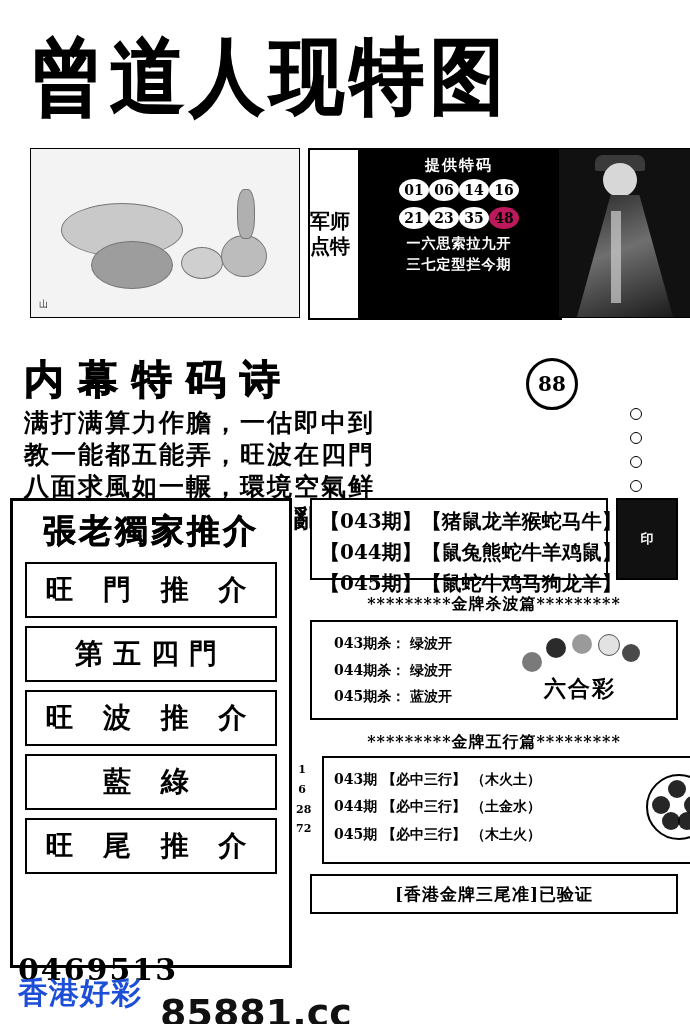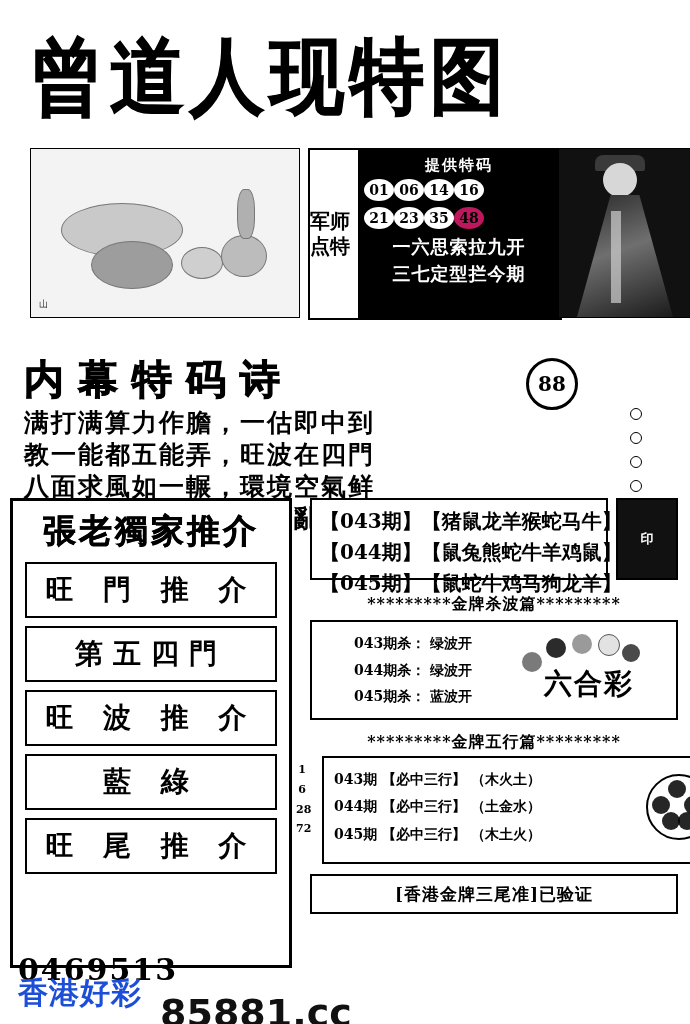--- a/index.html
+++ b/index.html
@@ -49,29 +49,29 @@
     font-family:"DejaVu Serif","Liberation Serif",serif;
     font-weight:bold;font-size:20px;line-height:1.25;
   }
   .code-panel .body{
     position:absolute;left:48px;top:0;right:0;bottom:0;padding:4px 6px;box-sizing:border-box;
   }
   .code-panel .hdr{
     text-align:center;font-size:15px;font-weight:bold;letter-spacing:2px;
     font-family:"DejaVu Serif","Liberation Serif",serif;margin:2px 0 4px;
   }
-  .balls{display:flex;justify-content:flex-start;margin-bottom:6px;}
+  .balls{display:flex;justify-content:center;margin-bottom:6px;}
   .ball{
     width:30px;height:22px;border-radius:50%;background:#fff;color:#000;
     display:flex;align-items:center;justify-content:center;
     font-size:14px;font-weight:bold;font-family:"DejaVu Serif","Liberation Serif",serif;
   }
   .ball.dim{background:#be185d;}
   .code-panel .line{
-    text-align:center;font-size:18px;font-weight:bold;letter-spacing:1px;
+    text-align:center;font-size:14px;font-weight:bold;letter-spacing:1px;
     font-family:"DejaVu Serif","Liberation Serif",serif;margin-top:3px;
   }
 
   .figure{
     position:absolute;left:528px;top:0;width:132px;height:168px;
     background:#111;overflow:hidden;border:1px solid #000;
   }
   .figure .head{
     position:absolute;left:44px;top:14px;width:34px;height:34px;border-radius:50%;
     background:#d7d7d7;
@@ -156,36 +156,36 @@
     display:flex;align-items:center;justify-content:center;
     font-family:"DejaVu Serif","Liberation Serif",serif;font-size:13px;font-weight:bold;
   }
   .sep{
     position:absolute;left:0;width:368px;text-align:center;
     font-family:"DejaVu Serif","Liberation Serif",serif;
     font-size:16px;font-weight:bold;letter-spacing:1px;white-space:nowrap;
   }
   .sep.s1{top:96px;}
   .sep.s2{top:234px;}
-  .kill-box{position:absolute;left:0;top:122px;width:368px;height:100px;padding:8px 28px;}
+  .kill-box{position:absolute;left:0;top:122px;width:368px;height:100px;padding:8px 8px;}
   .kill-box div{
     font-family:"DejaVu Serif","Liberation Serif",serif;
     font-size:14px;font-weight:bold;line-height:1.9;
   }
   .kill-box .lbl{margin-left:14px;}
   .lotto-badge{
     position:absolute;right:8px;top:10px;width:150px;height:80px;
   }
   .lotto-badge .b{
     position:absolute;border-radius:50%;
   }
   .lotto-badge .txt{
     position:absolute;left:26px;bottom:2px;
     font-family:"DejaVu Serif","Liberation Serif",serif;
-    font-size:28px;font-weight:bold;letter-spacing:2px;margin-top:20px;
+    font-size:22px;font-weight:bold;letter-spacing:2px;margin-top:20px;
   }
   .wx-box{position:absolute;left:12px;top:258px;width:404px;height:108px;padding:8px 10px;}
   .wx-box div{
     font-family:"DejaVu Serif","Liberation Serif",serif;
     font-size:14px;font-weight:bold;line-height:1.95;
   }
   .flower{
     position:absolute;right:12px;top:16px;width:62px;height:62px;border-radius:50%;
     border:2px solid #000;display:flex;align-items:center;justify-content:center;
     background:#fff;

